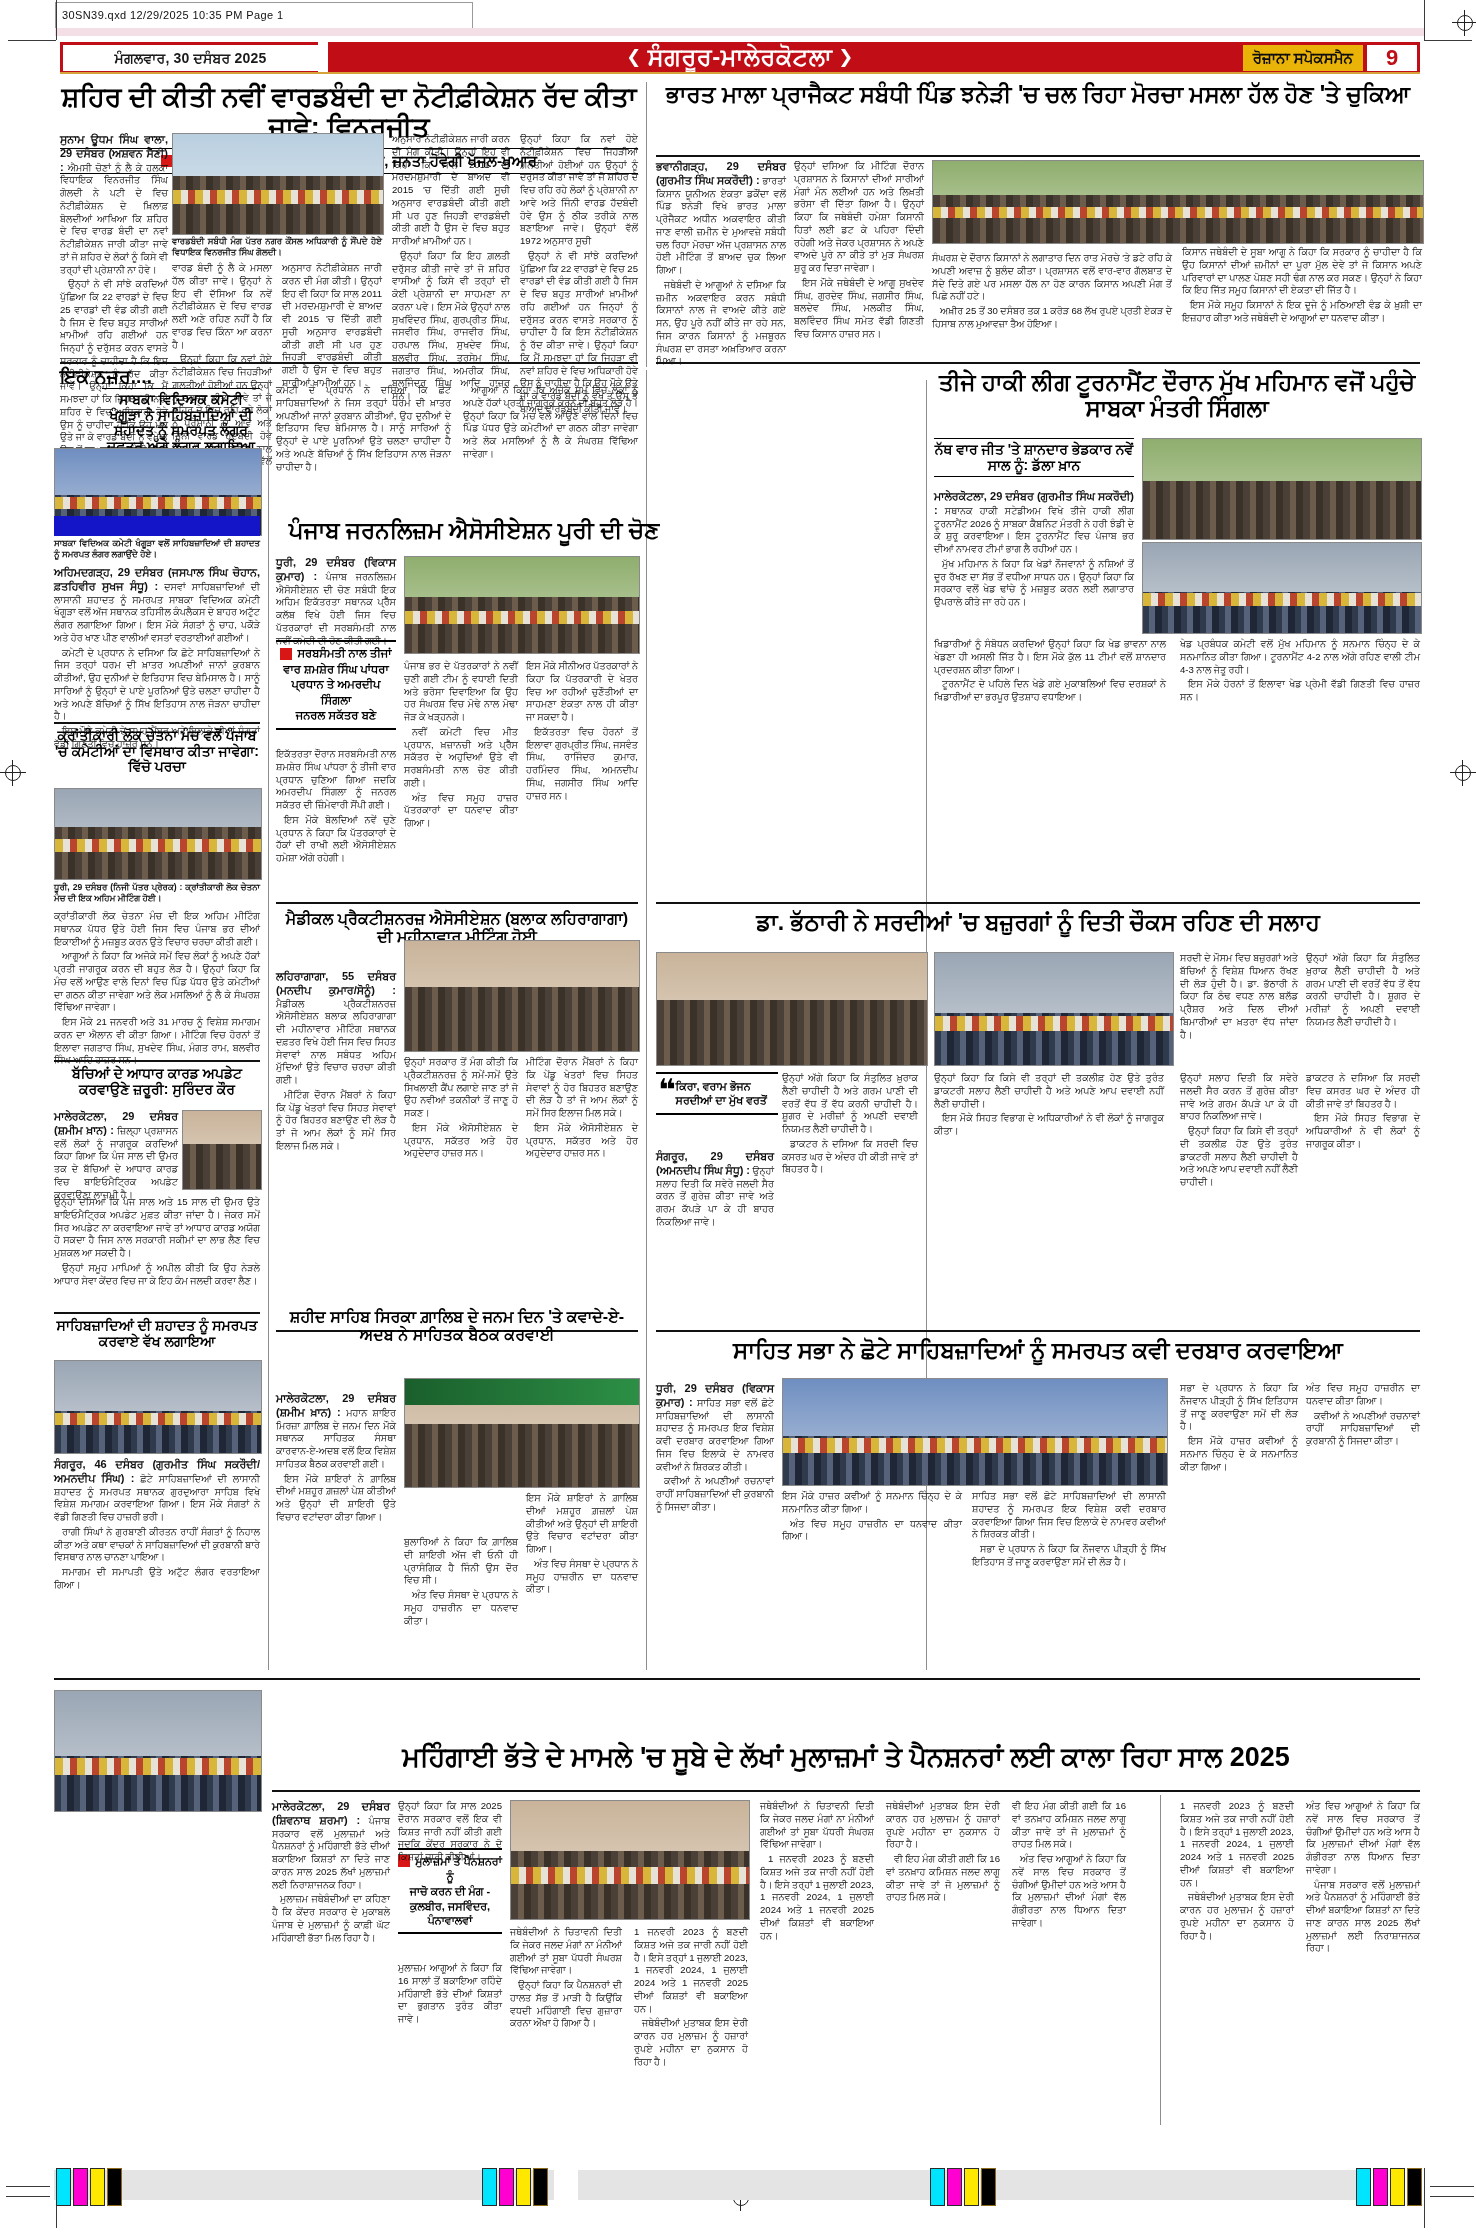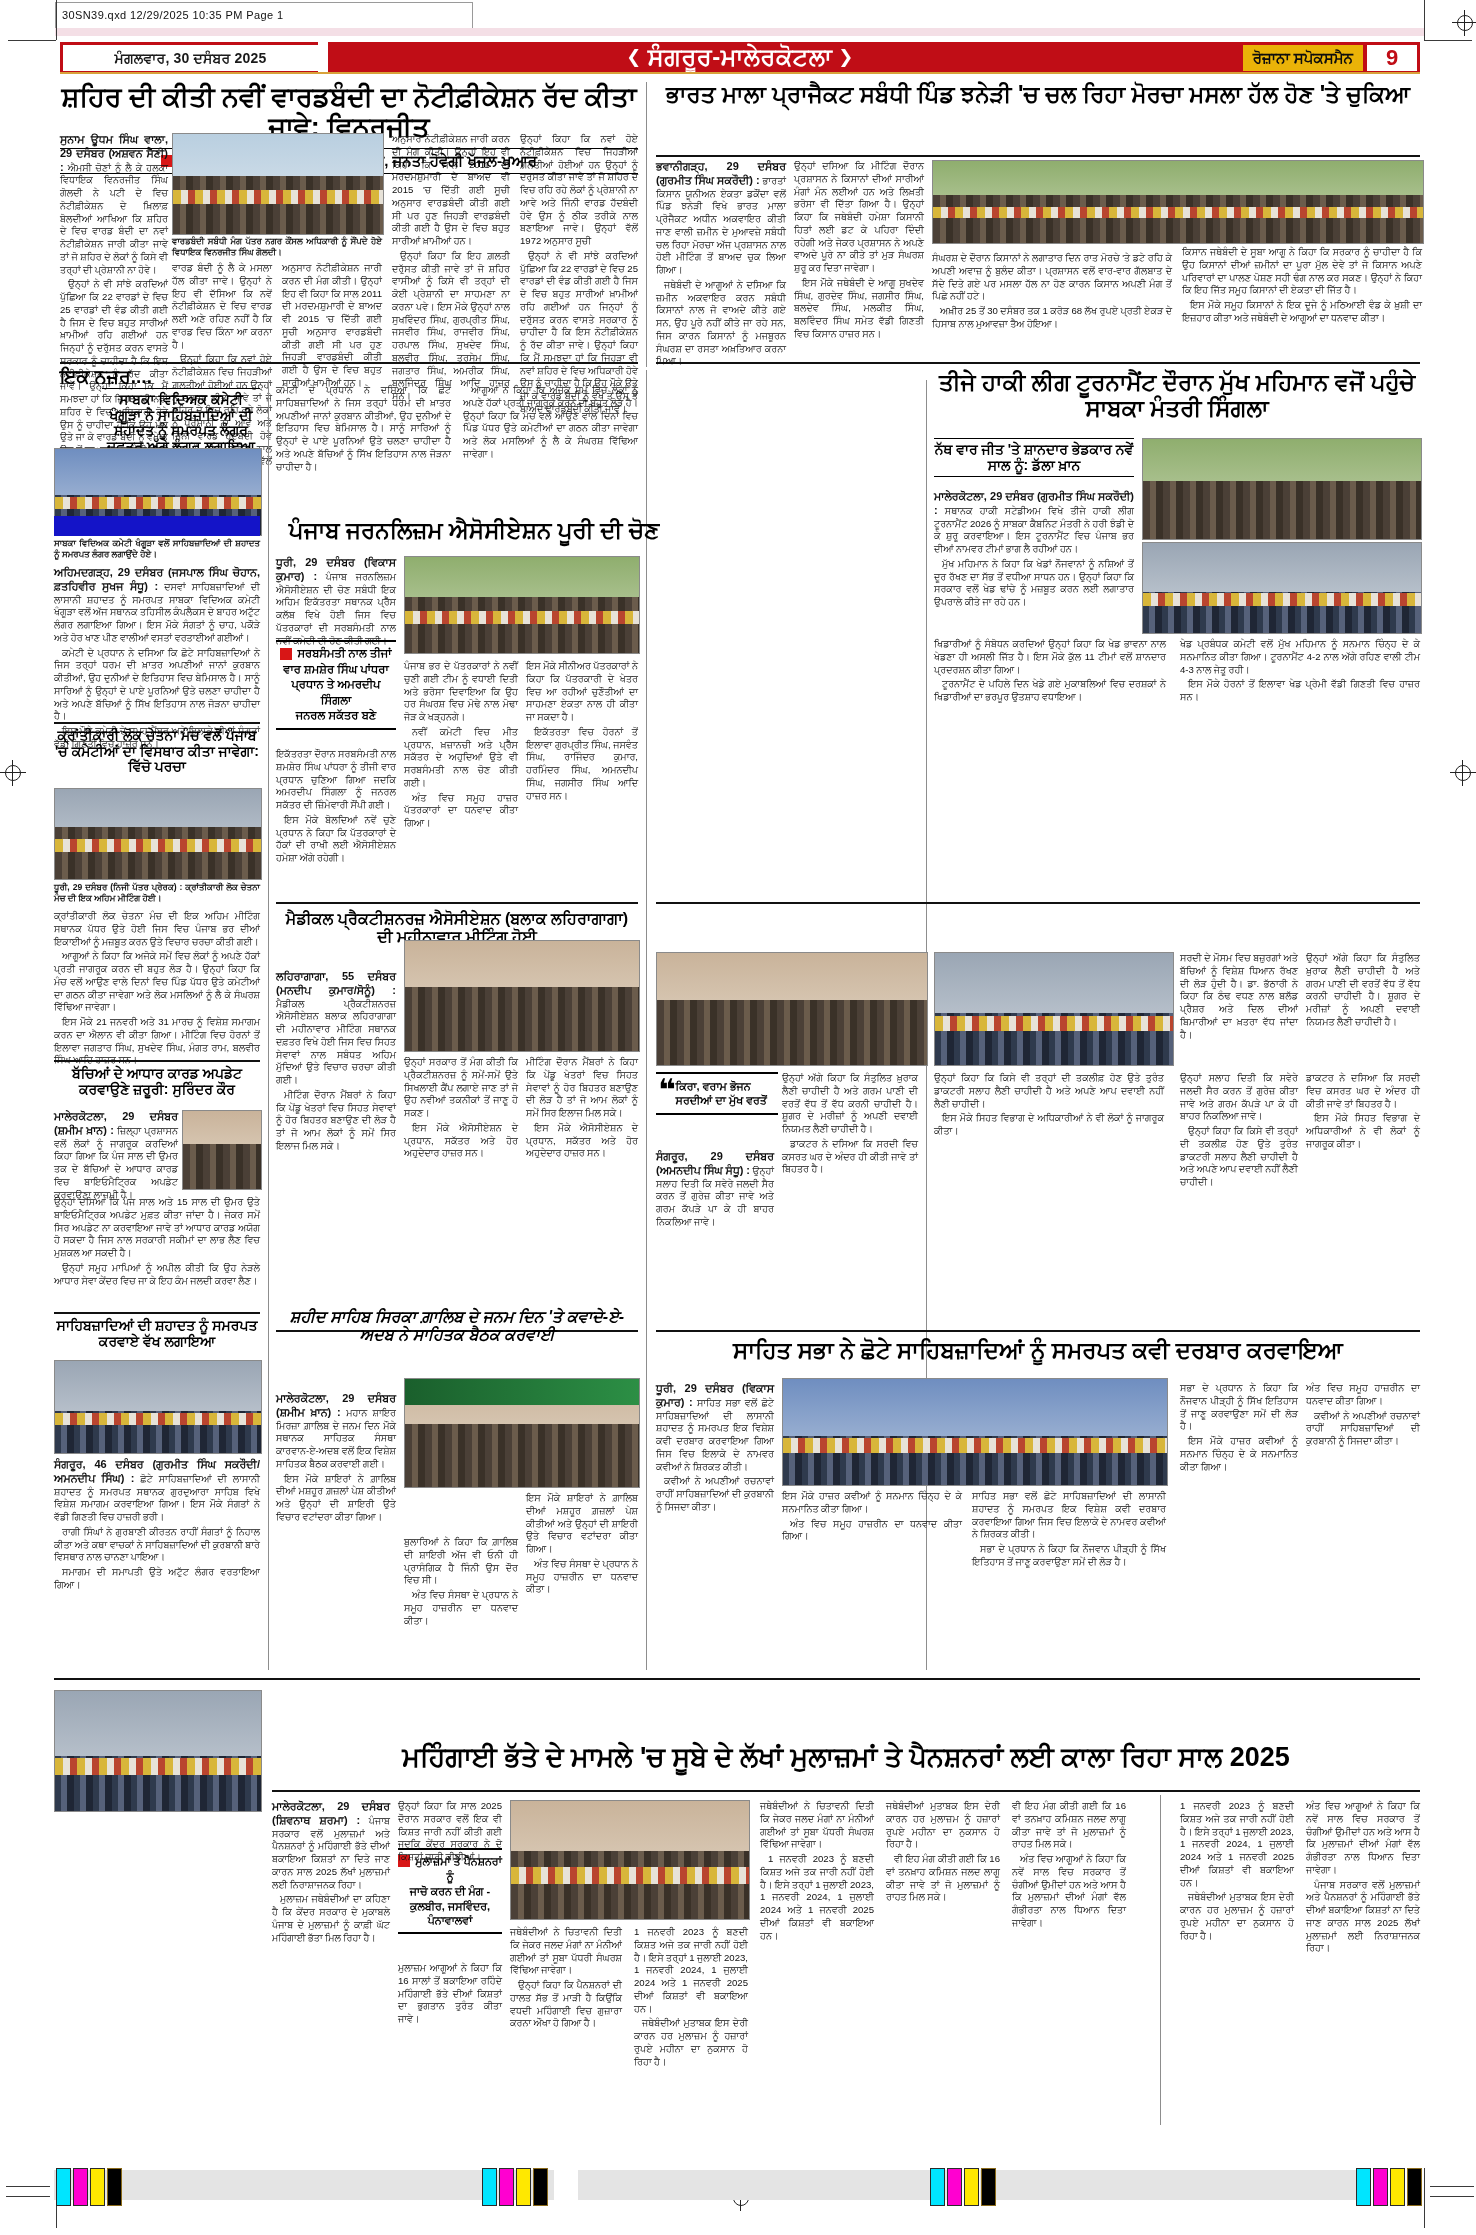--- a/index.html
+++ b/index.html
@@ -426,20 +426,23 @@
     </div>
   </div>
   <div style="position:absolute;left:526px;top:1056px;width:112px;">
     <div class="body">
       <p class="first">ਮੀਟਿੰਗ ਦੌਰਾਨ ਮੈਂਬਰਾਂ ਨੇ ਕਿਹਾ ਕਿ ਪੇਂਡੂ ਖੇਤਰਾਂ ਵਿਚ ਸਿਹਤ ਸੇਵਾਵਾਂ ਨੂੰ ਹੋਰ ਬਿਹਤਰ ਬਣਾਉਣ ਦੀ ਲੋੜ ਹੈ ਤਾਂ ਜੋ ਆਮ ਲੋਕਾਂ ਨੂੰ ਸਮੇਂ ਸਿਰ ਇਲਾਜ ਮਿਲ ਸਕੇ।</p>
       <p>ਇਸ ਮੌਕੇ ਐਸੋਸੀਏਸ਼ਨ ਦੇ ਪ੍ਰਧਾਨ, ਸਕੱਤਰ ਅਤੇ ਹੋਰ ਅਹੁਦੇਦਾਰ ਹਾਜ਼ਰ ਸਨ।</p>
     </div>
   </div>
 
   <div class="hrule-blk" style="left:656px;top:902px;width:764px;"></div>
+  <div style="position:absolute;left:656px;top:910px;width:764px;">
+    <div class="hl hl-lg">ਡਾ. ਭੱਠਾਰੀ ਨੇ ਸਰਦੀਆਂ 'ਚ ਬਜ਼ੁਰਗਾਂ ਨੂੰ ਦਿਤੀ ਚੌਕਸ ਰਹਿਣ ਦੀ ਸਲਾਹ</div>
+  </div>
 
   <div class="photo ph-warm" style="left:656px;top:952px;width:270px;height:112px;">
     <div class="crowd"></div>
   </div>
   <div class="photo ph-ind" style="left:934px;top:952px;width:238px;height:112px;">
     <div class="crowd2"></div>
       <div class="turbans"></div>
   </div>
 
   <div style="position:absolute;left:656px;top:952px;width:0px;"></div>
@@ -487,21 +490,21 @@
     </div>
   </div>
   <div style="position:absolute;left:1306px;top:1072px;width:114px;">
     <div class="body">
       <p class="first">ਡਾਕਟਰ ਨੇ ਦਸਿਆ ਕਿ ਸਰਦੀ ਵਿਚ ਕਸਰਤ ਘਰ ਦੇ ਅੰਦਰ ਹੀ ਕੀਤੀ ਜਾਵੇ ਤਾਂ ਬਿਹਤਰ ਹੈ।</p>
       <p>ਇਸ ਮੌਕੇ ਸਿਹਤ ਵਿਭਾਗ ਦੇ ਅਧਿਕਾਰੀਆਂ ਨੇ ਵੀ ਲੋਕਾਂ ਨੂੰ ਜਾਗਰੂਕ ਕੀਤਾ।</p>
     </div>
   </div>
 
   <div class="hrule-blk" style="left:276px;top:1330px;width:362px;"></div>
-  <div style="position:absolute;left:276px;top:1308px;width:362px;font-style:italic;">
+  <div style="position:absolute;left:276px;top:1308px;width:362px;">
     <div class="hl hl-sm">ਸ਼ਹੀਦ ਸਾਹਿਬ ਸਿਰਕਾ ਗ਼ਾਲਿਬ ਦੇ ਜਨਮ ਦਿਨ 'ਤੇ ਕਵਾਦੇ-ਏ-ਅਦਬ ਨੇ ਸਾਹਿਤਕ ਬੈਠਕ ਕਰਵਾਈ</div>
   </div>
   <div style="position:absolute;left:276px;top:1392px;width:120px;">
     <div class="body">
       <p class="first"><b class="kicker">ਮਾਲੇਰਕੋਟਲਾ, 29 ਦਸੰਬਰ (ਸ਼ਮੀਮ ਖ਼ਾਨ) :</b>
       <span>ਮਹਾਨ ਸ਼ਾਇਰ ਮਿਰਜ਼ਾ ਗ਼ਾਲਿਬ ਦੇ ਜਨਮ ਦਿਨ ਮੌਕੇ ਸਥਾਨਕ ਸਾਹਿਤਕ ਸੰਸਥਾ ਕਾਰਵਾਨ-ਏ-ਅਦਬ ਵਲੋਂ ਇਕ ਵਿਸ਼ੇਸ਼ ਸਾਹਿਤਕ ਬੈਠਕ ਕਰਵਾਈ ਗਈ।</span></p>
       <p>ਇਸ ਮੌਕੇ ਸ਼ਾਇਰਾਂ ਨੇ ਗ਼ਾਲਿਬ ਦੀਆਂ ਮਸ਼ਹੂਰ ਗ਼ਜ਼ਲਾਂ ਪੇਸ਼ ਕੀਤੀਆਂ ਅਤੇ ਉਨ੍ਹਾਂ ਦੀ ਸ਼ਾਇਰੀ ਉਤੇ ਵਿਚਾਰ ਵਟਾਂਦਰਾ ਕੀਤਾ ਗਿਆ।</p>
     </div>
   </div>
   <div class="photo ph-warm" style="left:404px;top:1378px;width:234px;height:108px;">

